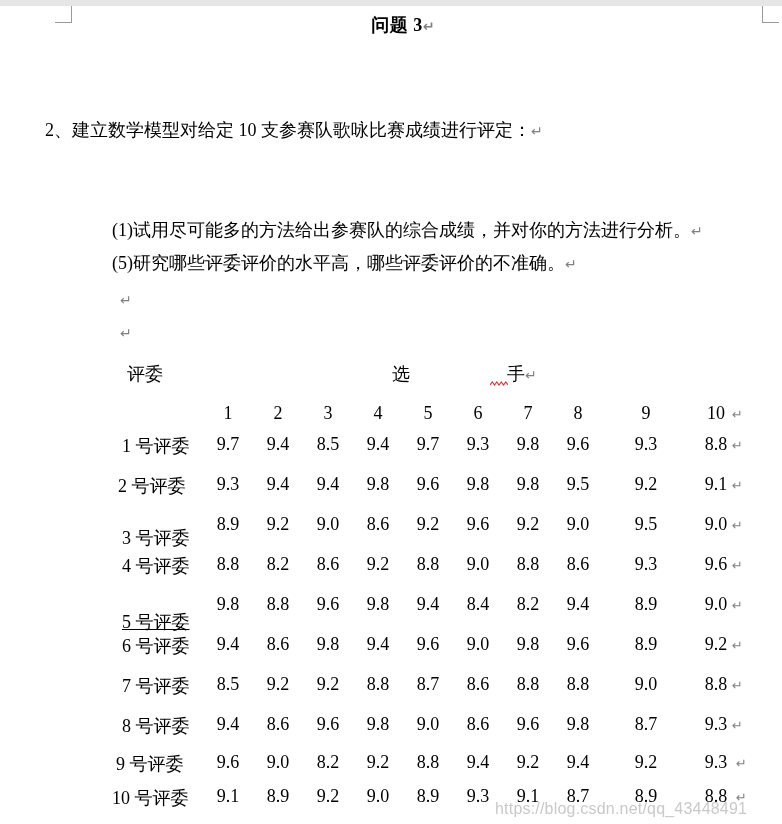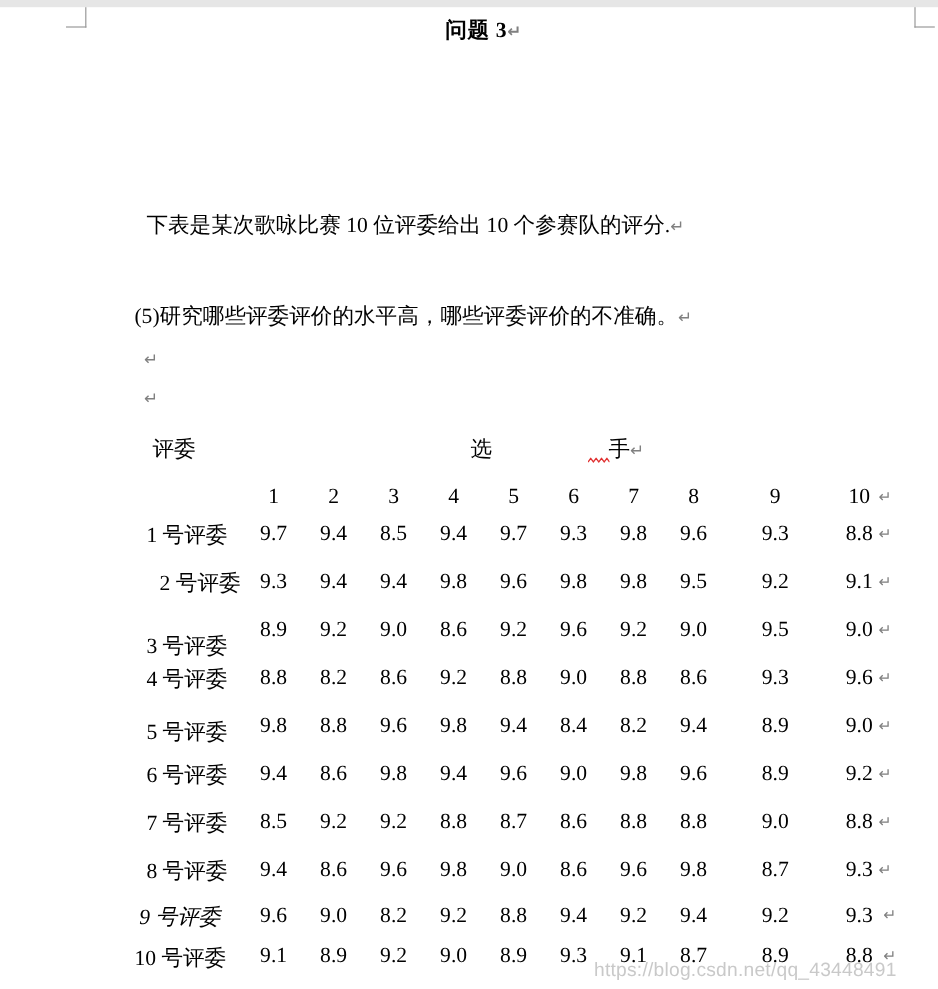--- a/index.html
+++ b/index.html
@@ -149,23 +149,24 @@
 
 <div class="top-strip"></div>
 <div class="margin-marker left"></div>
 <div class="margin-marker right"></div>
 
 <div class="page">
 
   <div class="doc-title"><span>问题 3</span><span class="pilcrow">↵</span></div>
 
 
-
-  <div class="para p3"><span>下表是某次歌咏比赛 10 位评委给出 10 个参赛队的评分.</span><span class="pilcrow">↵</span></div>
-
+  <div class="para p2"><span>2、建立数学模型对给定 10 支参赛队歌咏比赛成绩进行评定：</span><span class="pilcrow">↵</span></div>
+
+
+  <div class="para p4"><span>(1)试用尽可能多的方法给出参赛队的综合成绩，并对你的方法进行分析。</span><span class="pilcrow">↵</span></div>
 
   <div class="para p5"><span>(5)研究哪些评委评价的水平高，哪些评委评价的不准确。</span><span class="pilcrow">↵</span></div>
 
   <div class="empty-line e1">↵</div>
   <div class="empty-line e2">↵</div>
 
   <div class="tbl-head-label head-pingwei">评委</div>
   <div class="tbl-head-label head-xuan">选</div>
   <div class="tbl-head-label head-shou"><span>手</span><span class="pilcrow">↵</span></div>
 
@@ -196,21 +197,21 @@
         <div class="cell" style="left: 341px; top: 0px; width: 50px;">9.4</div>
         <div class="cell" style="left: 391px; top: 0px; width: 50px;">9.7</div>
         <div class="cell" style="left: 441px; top: 0px; width: 50px;">9.3</div>
         <div class="cell" style="left: 491px; top: 0px; width: 50px;">9.8</div>
         <div class="cell" style="left: 541px; top: 0px; width: 50px;">9.6</div>
         <div class="cell" style="left: 609px; top: 0px; width: 50px;">9.3</div>
         <div class="cell" style="left: 679px; top: 0px; width: 50px;">8.8</div>
         <div class="eol" style="left: 720px; top: 4px;">↵</div>
       </div>
       <div class="data-row" style="top: 474px;">
-        <div class="rowlabel" style="left: 121px; top: 0px;">2 号评委</div>
+        <div class="rowlabel" style="left: 106px; top: 0px;">2 号评委</div>
         <div class="cell" style="left: 191px; top: 0px; width: 50px;">9.3</div>
         <div class="cell" style="left: 241px; top: 0px; width: 50px;">9.4</div>
         <div class="cell" style="left: 291px; top: 0px; width: 50px;">9.4</div>
         <div class="cell" style="left: 341px; top: 0px; width: 50px;">9.8</div>
         <div class="cell" style="left: 391px; top: 0px; width: 50px;">9.6</div>
         <div class="cell" style="left: 441px; top: 0px; width: 50px;">9.8</div>
         <div class="cell" style="left: 491px; top: 0px; width: 50px;">9.8</div>
         <div class="cell" style="left: 541px; top: 0px; width: 50px;">9.5</div>
         <div class="cell" style="left: 609px; top: 0px; width: 50px;">9.2</div>
         <div class="cell" style="left: 679px; top: 0px; width: 50px;">9.1</div>
@@ -238,21 +239,21 @@
         <div class="cell" style="left: 341px; top: 0px; width: 50px;">9.2</div>
         <div class="cell" style="left: 391px; top: 0px; width: 50px;">8.8</div>
         <div class="cell" style="left: 441px; top: 0px; width: 50px;">9.0</div>
         <div class="cell" style="left: 491px; top: 0px; width: 50px;">8.8</div>
         <div class="cell" style="left: 541px; top: 0px; width: 50px;">8.6</div>
         <div class="cell" style="left: 609px; top: 0px; width: 50px;">9.3</div>
         <div class="cell" style="left: 679px; top: 0px; width: 50px;">9.6</div>
         <div class="eol" style="left: 720px; top: 4px;">↵</div>
       </div>
       <div class="data-row" style="top: 594px;">
-        <div class="rowlabel" style="left: 110px; top: 4px;">5 号评委</div>
+        <div class="rowlabel" style="left: 110px; top: 16px; text-decoration: underline;">5 号评委</div>
         <div class="cell" style="left: 191px; top: 0px; width: 50px;">9.8</div>
         <div class="cell" style="left: 241px; top: 0px; width: 50px;">8.8</div>
         <div class="cell" style="left: 291px; top: 0px; width: 50px;">9.6</div>
         <div class="cell" style="left: 341px; top: 0px; width: 50px;">9.8</div>
         <div class="cell" style="left: 391px; top: 0px; width: 50px;">9.4</div>
         <div class="cell" style="left: 441px; top: 0px; width: 50px;">8.4</div>
         <div class="cell" style="left: 491px; top: 0px; width: 50px;">8.2</div>
         <div class="cell" style="left: 541px; top: 0px; width: 50px;">9.4</div>
         <div class="cell" style="left: 609px; top: 0px; width: 50px;">8.9</div>
         <div class="cell" style="left: 679px; top: 0px; width: 50px;">9.0</div>
@@ -294,21 +295,21 @@
         <div class="cell" style="left: 341px; top: 0px; width: 50px;">9.8</div>
         <div class="cell" style="left: 391px; top: 0px; width: 50px;">9.0</div>
         <div class="cell" style="left: 441px; top: 0px; width: 50px;">8.6</div>
         <div class="cell" style="left: 491px; top: 0px; width: 50px;">9.6</div>
         <div class="cell" style="left: 541px; top: 0px; width: 50px;">9.8</div>
         <div class="cell" style="left: 609px; top: 0px; width: 50px;">8.7</div>
         <div class="cell" style="left: 679px; top: 0px; width: 50px;">9.3</div>
         <div class="eol" style="left: 720px; top: 4px;">↵</div>
       </div>
       <div class="data-row" style="top: 752px;">
-        <div class="rowlabel" style="left: 104px; top: 0px; font-style: italic;">9 号评委</div>
+        <div class="rowlabel" style="left: 104px; top: 0px;">9 号评委</div>
         <div class="cell" style="left: 191px; top: 0px; width: 50px;">9.6</div>
         <div class="cell" style="left: 241px; top: 0px; width: 50px;">9.0</div>
         <div class="cell" style="left: 291px; top: 0px; width: 50px;">8.2</div>
         <div class="cell" style="left: 341px; top: 0px; width: 50px;">9.2</div>
         <div class="cell" style="left: 391px; top: 0px; width: 50px;">8.8</div>
         <div class="cell" style="left: 441px; top: 0px; width: 50px;">9.4</div>
         <div class="cell" style="left: 491px; top: 0px; width: 50px;">9.2</div>
         <div class="cell" style="left: 541px; top: 0px; width: 50px;">9.4</div>
         <div class="cell" style="left: 609px; top: 0px; width: 50px;">9.2</div>
         <div class="cell" style="left: 679px; top: 0px; width: 50px;">9.3</div>

